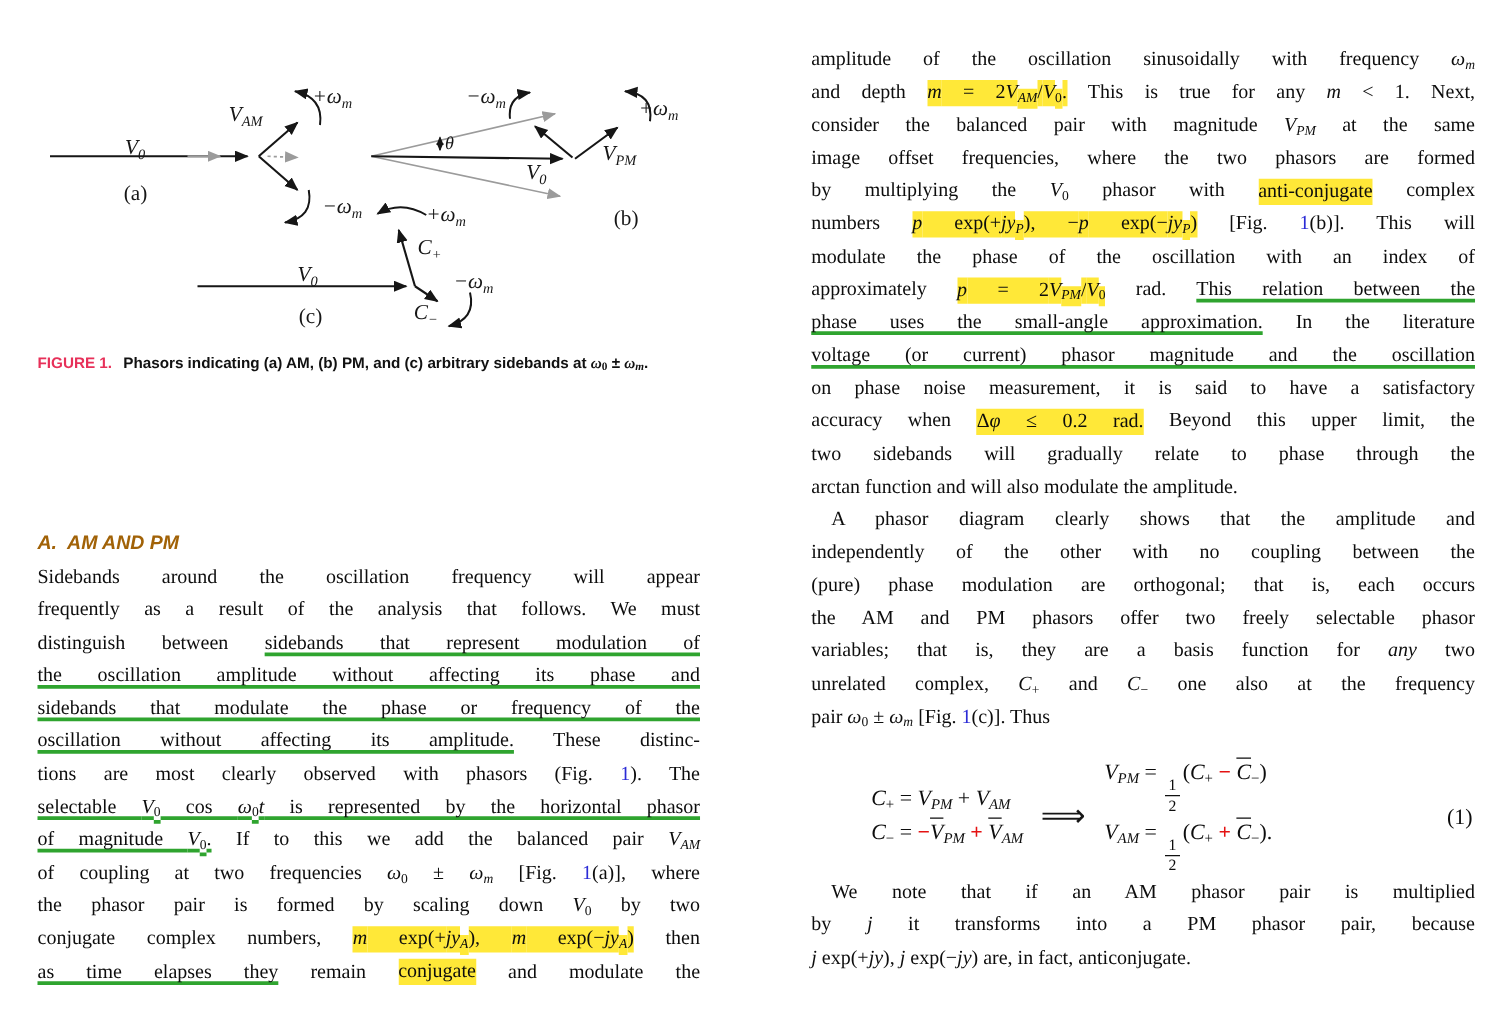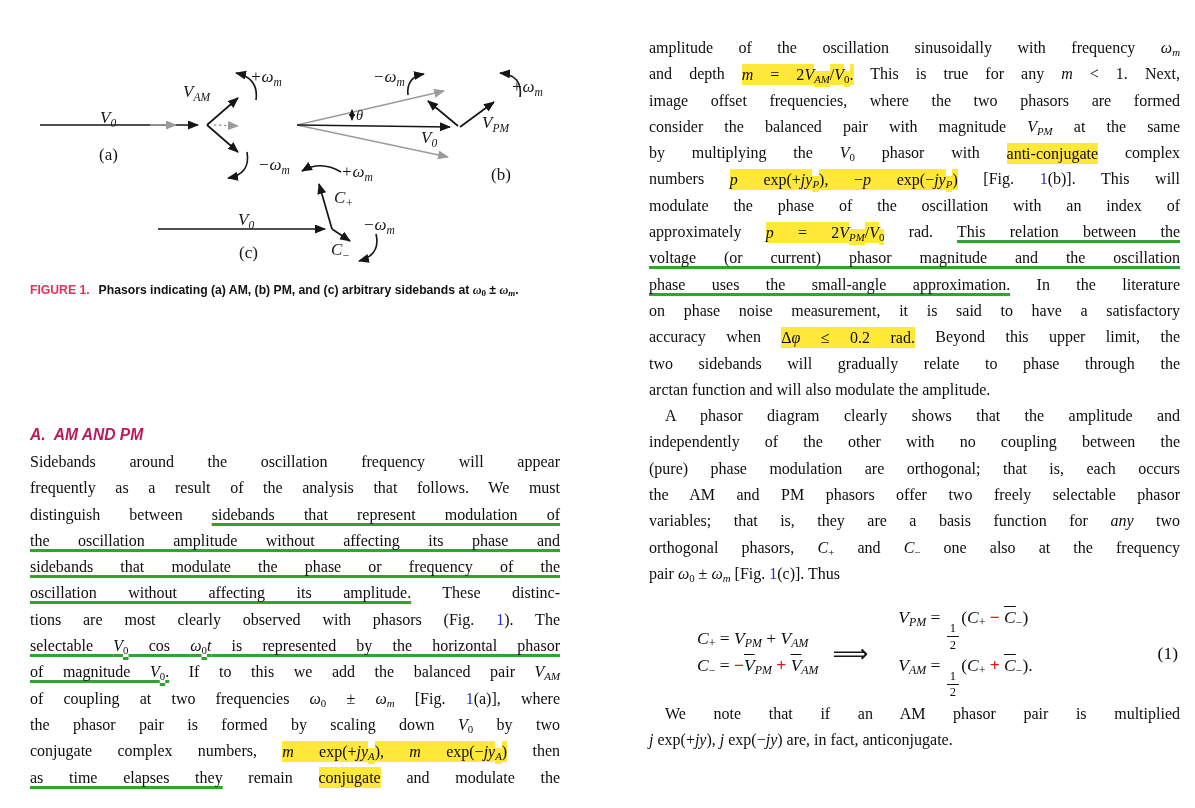--- a/index.html
+++ b/index.html
@@ -15,21 +15,21 @@
   .ftheta{font-size:14.5px;}
   
   .caption{position:absolute;left:30px;top:283px;width:560px;font-family:"Liberation Sans",sans-serif;
            font-size:12.2px;font-weight:bold;color:#111;white-space:nowrap;}
   .caption .figtag{color:#e73059;margin-right:9px;}
   .caption .cv{font-family:"Liberation Serif",serif;font-style:italic;}
   .caption .csb{font-family:"Liberation Serif",serif;font-size:9px;vertical-align:-2px;}
   .caption .cvi{font-style:italic;}
   
   .heading{position:absolute;left:30px;top:426px;font-family:"Liberation Sans",sans-serif;
-           font-size:15.6px;font-weight:bold;font-style:italic;color:#be185d;white-space:pre;}
+           font-size:15.6px;font-weight:bold;font-style:italic;color:#a16207;white-space:pre;}
   
   .textblock{position:absolute;font-size:16px;color:#0d0d0d;}
   .tb-left{left:30px;top:449px;width:530px;}
   .tb-right1{left:649px;top:35px;width:531px;}
   .tb-right2{left:649px;top:701px;width:531px;}
   .tline{height:26.3px;line-height:26.3px;text-align:justify;text-align-last:justify;white-space:nowrap;}
   .tline.nj{text-align-last:left;}
   .tline.ind{text-indent:16px;}
   .hl{background:#ffe838;padding:1.5px 0 2.5px;}
   .ul{text-decoration:underline;text-decoration-color:#2fa42f;text-decoration-thickness:2.6px;
@@ -39,21 +39,21 @@
   .sb{font-size:68%;vertical-align:-0.28em;}
   .bl{color:#2b2bd6;}
   .rd{color:#e41212;font-weight:bold;}
   .ov{text-decoration:overline;text-decoration-thickness:1.3px;}
   
   .equation{position:absolute;left:649px;top:610px;width:531px;height:86px;display:flex;align-items:center;
             font-size:17.5px;color:#0d0d0d;}
   .eq-left{margin-left:48px;}
   .eq-left .eq-line{margin:4px 0;white-space:nowrap;}
   .eq-arrow{font-size:25px;margin:0 14px;color:#161616;}
-  .eq-right .eq-line{margin:3px 16px;white-space:nowrap;}
+  .eq-right .eq-line{margin:3px 1px;white-space:nowrap;}
   .eq-number{margin-left:auto;margin-right:2px;}
   .frac{display:inline-flex;flex-direction:column;align-items:center;vertical-align:-0.52em;
         margin:0 2px;line-height:1;}
   .fnum,.fden{font-size:12.6px;padding:0 3px;}
   .fbar{align-self:stretch;height:0;border-top:1.2px solid #111;margin:1.5px 0;}
 </style>
 </head>
 <body>
 
 <div class="page">
@@ -136,38 +136,38 @@
       <div class="tline"><span class="ul">of magnitude </span><span class="ul v">V</span><span class="ul sb">0</span><span class="ul">.</span><span> If to this we add the balanced pair </span><span class="v">V</span><span class="sb it">AM</span></div>
       <div class="tline"><span>of coupling at two frequencies </span><span class="v">ω</span><span class="sb">0</span><span> ± </span><span class="v">ω</span><span class="sb it">m</span><span> [Fig. </span><span class="bl">1</span><span>(a)], where</span></div>
       <div class="tline"><span>the phasor pair is formed by scaling down </span><span class="v">V</span><span class="sb">0</span><span> by two</span></div>
       <div class="tline"><span>conjugate complex numbers, </span><span class="hl v">m</span><span class="hl"> exp(+</span><span class="hl v">jy</span><span class="hl sb it">A</span><span class="hl">), </span><span class="hl v">m</span><span class="hl"> exp(−</span><span class="hl v">jy</span><span class="hl sb it">A</span><span class="hl">)</span><span> then</span></div>
       <div class="tline"><span class="ul">as time elapses they</span><span> remain </span><span class="hl">conjugate</span><span> and modulate the</span></div>
     </div>
 
   <div class="textblock tb-right1">
       <div class="tline"><span>amplitude of the oscillation sinusoidally with frequency </span><span class="v">ω</span><span class="sb it">m</span></div>
       <div class="tline"><span>and depth </span><span class="hl v">m</span><span class="hl"> = 2</span><span class="hl v">V</span><span class="hl sb it">AM</span><span class="hl">/</span><span class="hl v">V</span><span class="hl sb">0</span><span class="hl">.</span><span> This is true for any </span><span class="v">m</span><span> &lt; 1. Next,</span></div>
+      <div class="tline"><span>consider the balanced pair with magnitude </span><span class="v">V</span><span class="sb it">PM</span><span> at the same</span></div>
       <div class="tline"><span>image offset frequencies, where the two phasors are formed</span></div>
-      <div class="tline"><span>consider the balanced pair with magnitude </span><span class="v">V</span><span class="sb it">PM</span><span> at the same</span></div>
       <div class="tline"><span>by multiplying the </span><span class="v">V</span><span class="sb">0</span><span> phasor with </span><span class="hl">anti-conjugate</span><span> complex</span></div>
       <div class="tline"><span>numbers </span><span class="hl v">p</span><span class="hl"> exp(+</span><span class="hl v">jy</span><span class="hl sb it">P</span><span class="hl">), −</span><span class="hl v">p</span><span class="hl"> exp(−</span><span class="hl v">jy</span><span class="hl sb it">P</span><span class="hl">)</span><span> [Fig. </span><span class="bl">1</span><span>(b)]. This will</span></div>
       <div class="tline"><span>modulate the phase of the oscillation with an index of</span></div>
       <div class="tline"><span>approximately </span><span class="hl v">p</span><span class="hl"> = 2</span><span class="hl v">V</span><span class="hl sb it">PM</span><span class="hl">/</span><span class="hl v">V</span><span class="hl sb">0</span><span> rad. </span><span class="ul">This relation between the</span></div>
+      <div class="tline"><span class="ul">phase uses the small-angle approximation.</span><span> In the literature</span></div>
       <div class="tline"><span class="ul">voltage (or current) phasor magnitude and the oscillation</span></div>
-      <div class="tline"><span class="ul">phase uses the small-angle approximation.</span><span> In the literature</span></div>
       <div class="tline"><span>on phase noise measurement, it is said to have a satisfactory</span></div>
       <div class="tline"><span>accuracy when </span><span class="hl">Δ</span><span class="hl v">φ</span><span class="hl"> ≤ 0.2 rad.</span><span> Beyond this upper limit, the</span></div>
       <div class="tline"><span>two sidebands will gradually relate to phase through the</span></div>
       <div class="tline nj"><span>arctan function and will also modulate the amplitude.</span></div>
       <div class="tline ind"><span>A phasor diagram clearly shows that the amplitude and</span></div>
       <div class="tline"><span>independently of the other with no coupling between the</span></div>
       <div class="tline"><span>(pure) phase modulation are orthogonal; that is, each occurs</span></div>
       <div class="tline"><span>the AM and PM phasors offer two freely selectable phasor</span></div>
       <div class="tline"><span>variables; that is, they are a basis function for </span><span class="it">any</span><span> two</span></div>
-      <div class="tline"><span>orthogonal phasors, </span><span class="v">C</span><span class="sb">+</span><span> and </span><span class="v">C</span><span class="sb">−</span><span> one also at the frequency</span></div>
+      <div class="tline"><span>unrelated complex, </span><span class="v">C</span><span class="sb">+</span><span> and </span><span class="v">C</span><span class="sb">−</span><span> one also at the frequency</span></div>
       <div class="tline nj"><span>pair </span><span class="v">ω</span><span class="sb">0</span><span> ± </span><span class="v">ω</span><span class="sb it">m</span><span> [Fig. </span><span class="bl">1</span><span>(c)]. Thus</span></div>
     </div>
 
   <div class="equation">
     <div class="eq-left">
       <div class="eq-line"><span class="v">C</span><span class="sb">+</span><span> = </span><span class="v">V</span><span class="sb it">PM</span><span> + </span><span class="v">V</span><span class="sb it">AM</span></div>
       <div class="eq-line"><span class="v">C</span><span class="sb">−</span><span> = </span><span class="rd">−</span><span class="v ov">V</span><span class="sb it">PM</span><span class="rd"> + </span><span class="v ov">V</span><span class="sb it">AM</span></div>
     </div>
     <div class="eq-arrow">⟹</div>
     <div class="eq-right">
@@ -180,16 +180,17 @@
             <span class="fnum">1</span>
             <span class="fbar"></span>
             <span class="fden">2</span>
           </span><span>(</span><span class="v">C</span><span class="sb">+</span><span class="rd"> + </span><span class="v ov">C</span><span class="sb">−</span><span>).</span></div>
     </div>
     <div class="eq-number">(1)</div>
   </div>
 
   <div class="textblock tb-right2">
       <div class="tline ind"><span>We note that if an AM phasor pair is multiplied</span></div>
+      <div class="tline"><span>by </span><span class="v">j</span><span> it transforms into a PM phasor pair, because</span></div>
       <div class="tline nj"><span class="v">j</span><span> exp(+</span><span class="v">jy</span><span>), </span><span class="v">j</span><span> exp(−</span><span class="v">jy</span><span>) are, in fact, anticonjugate.</span></div>
     </div>
 
 </div>
 
 </body></html>

